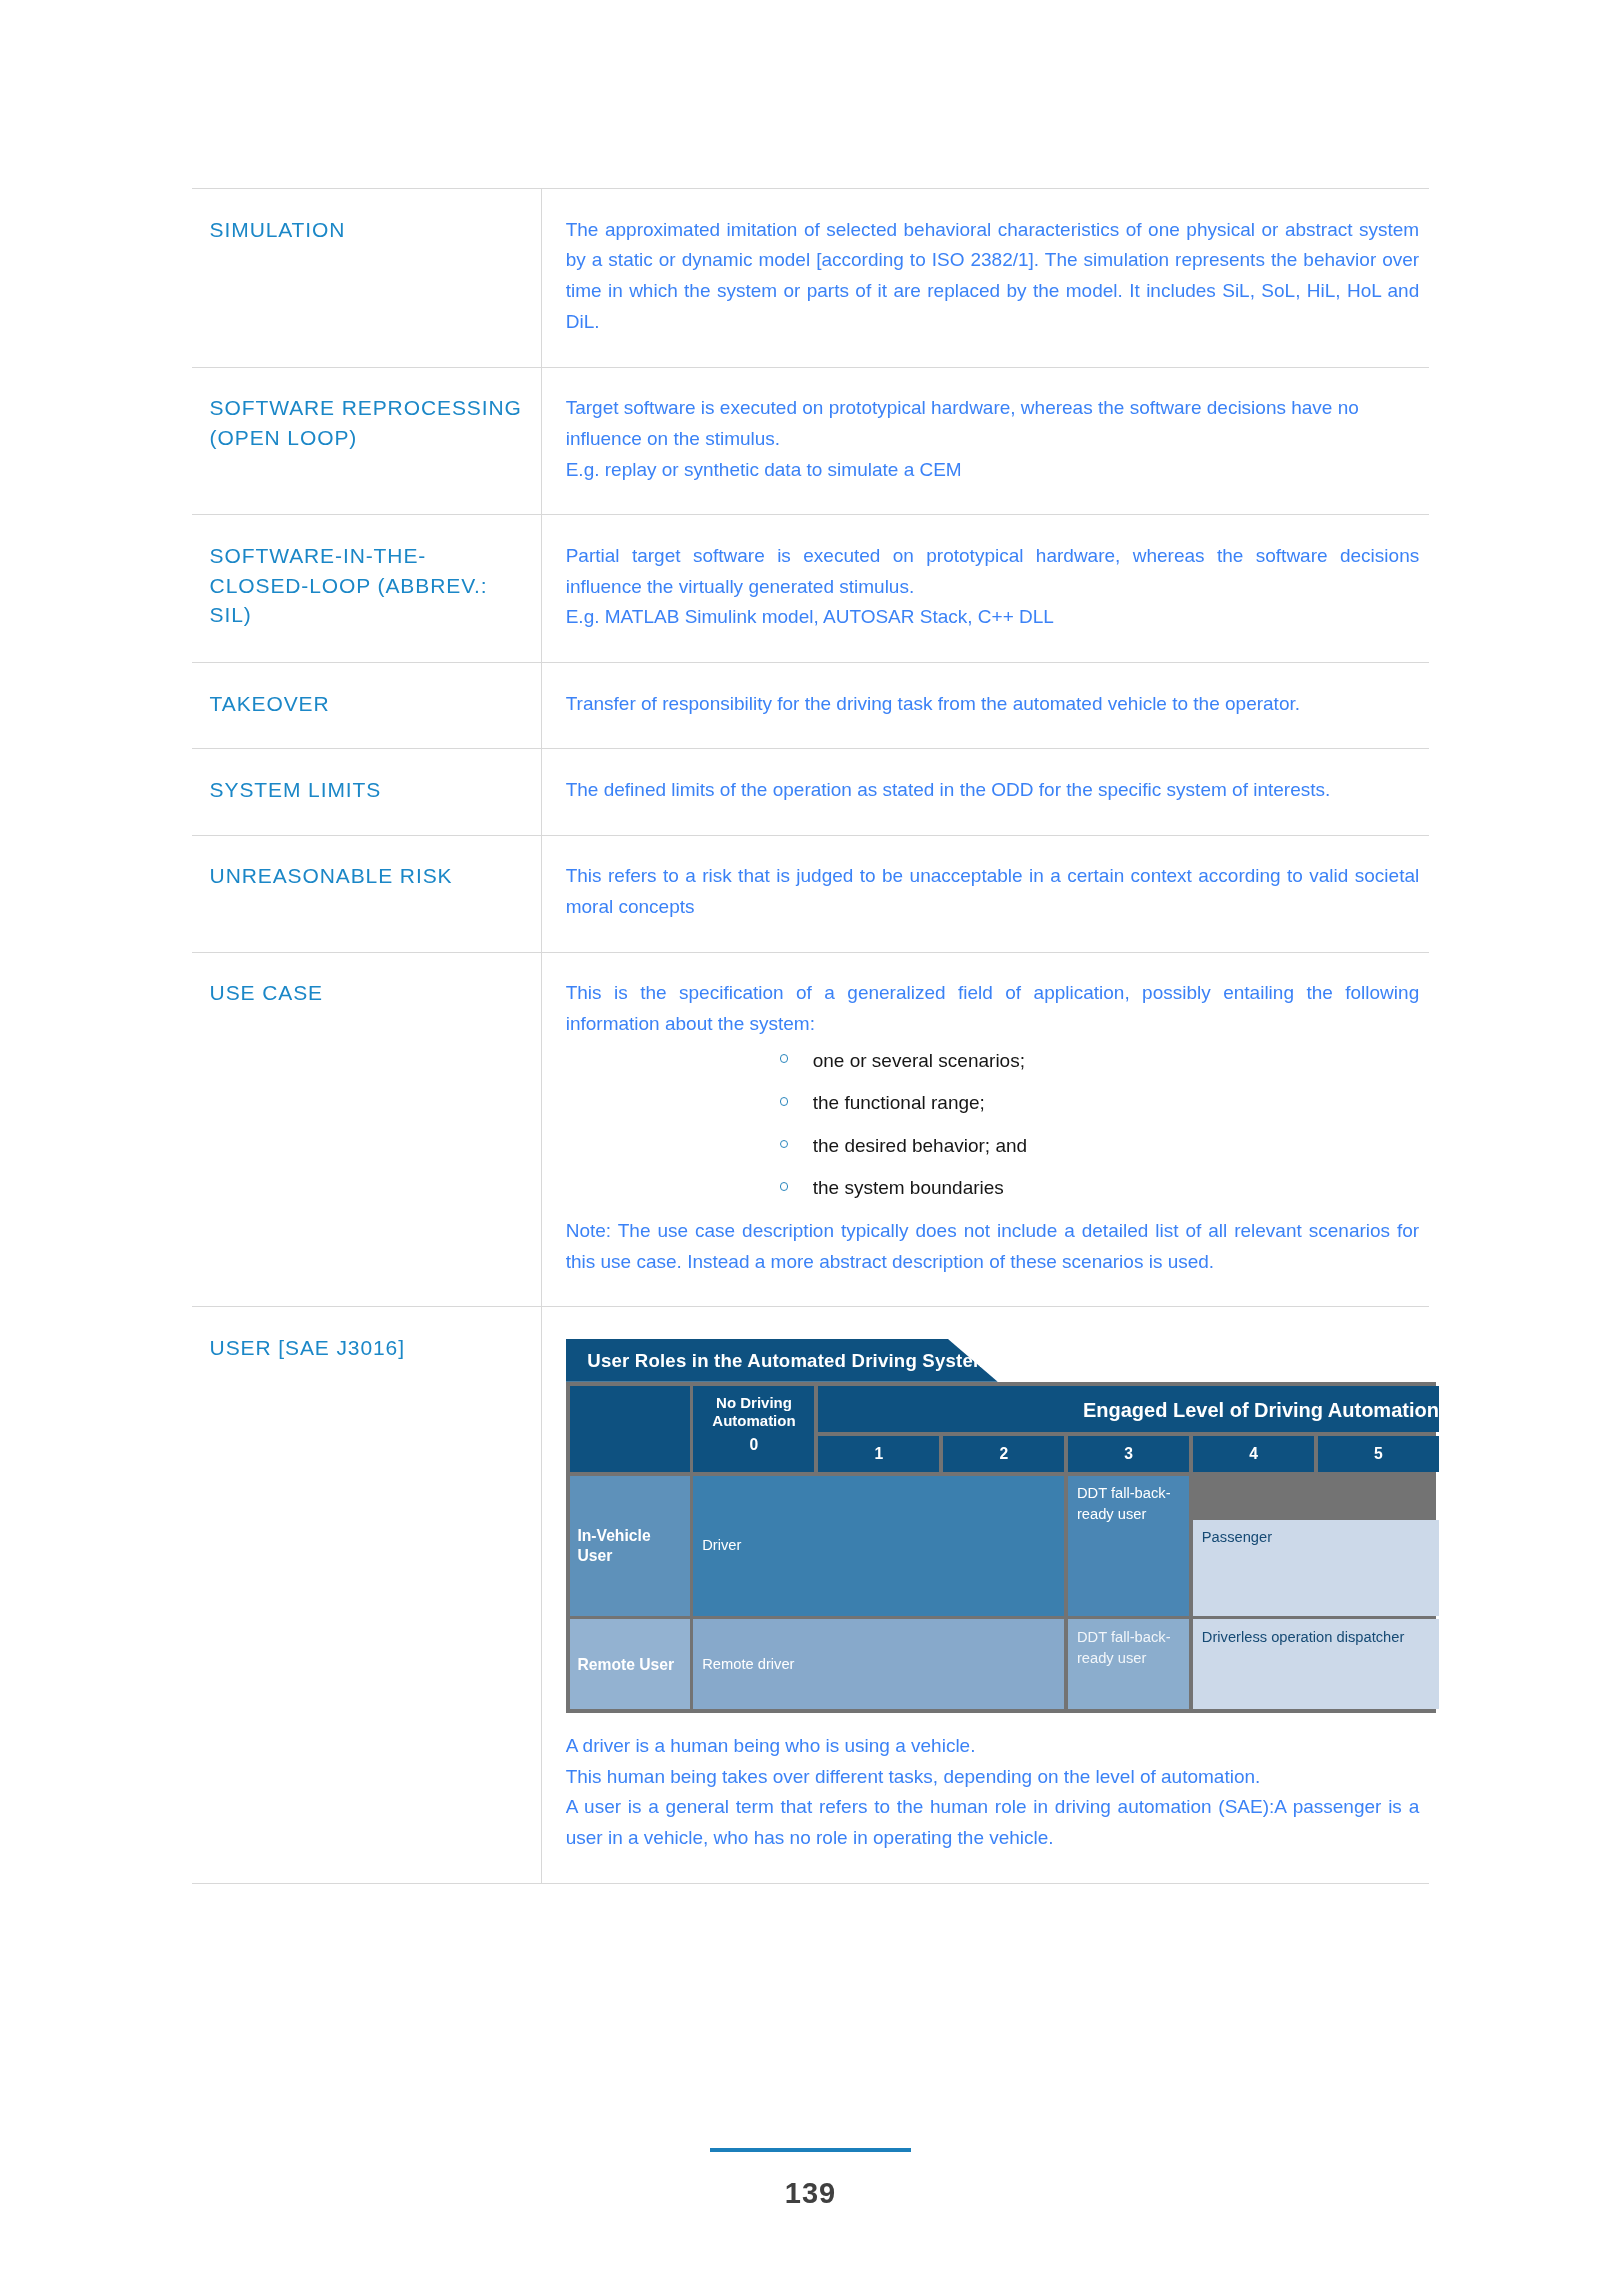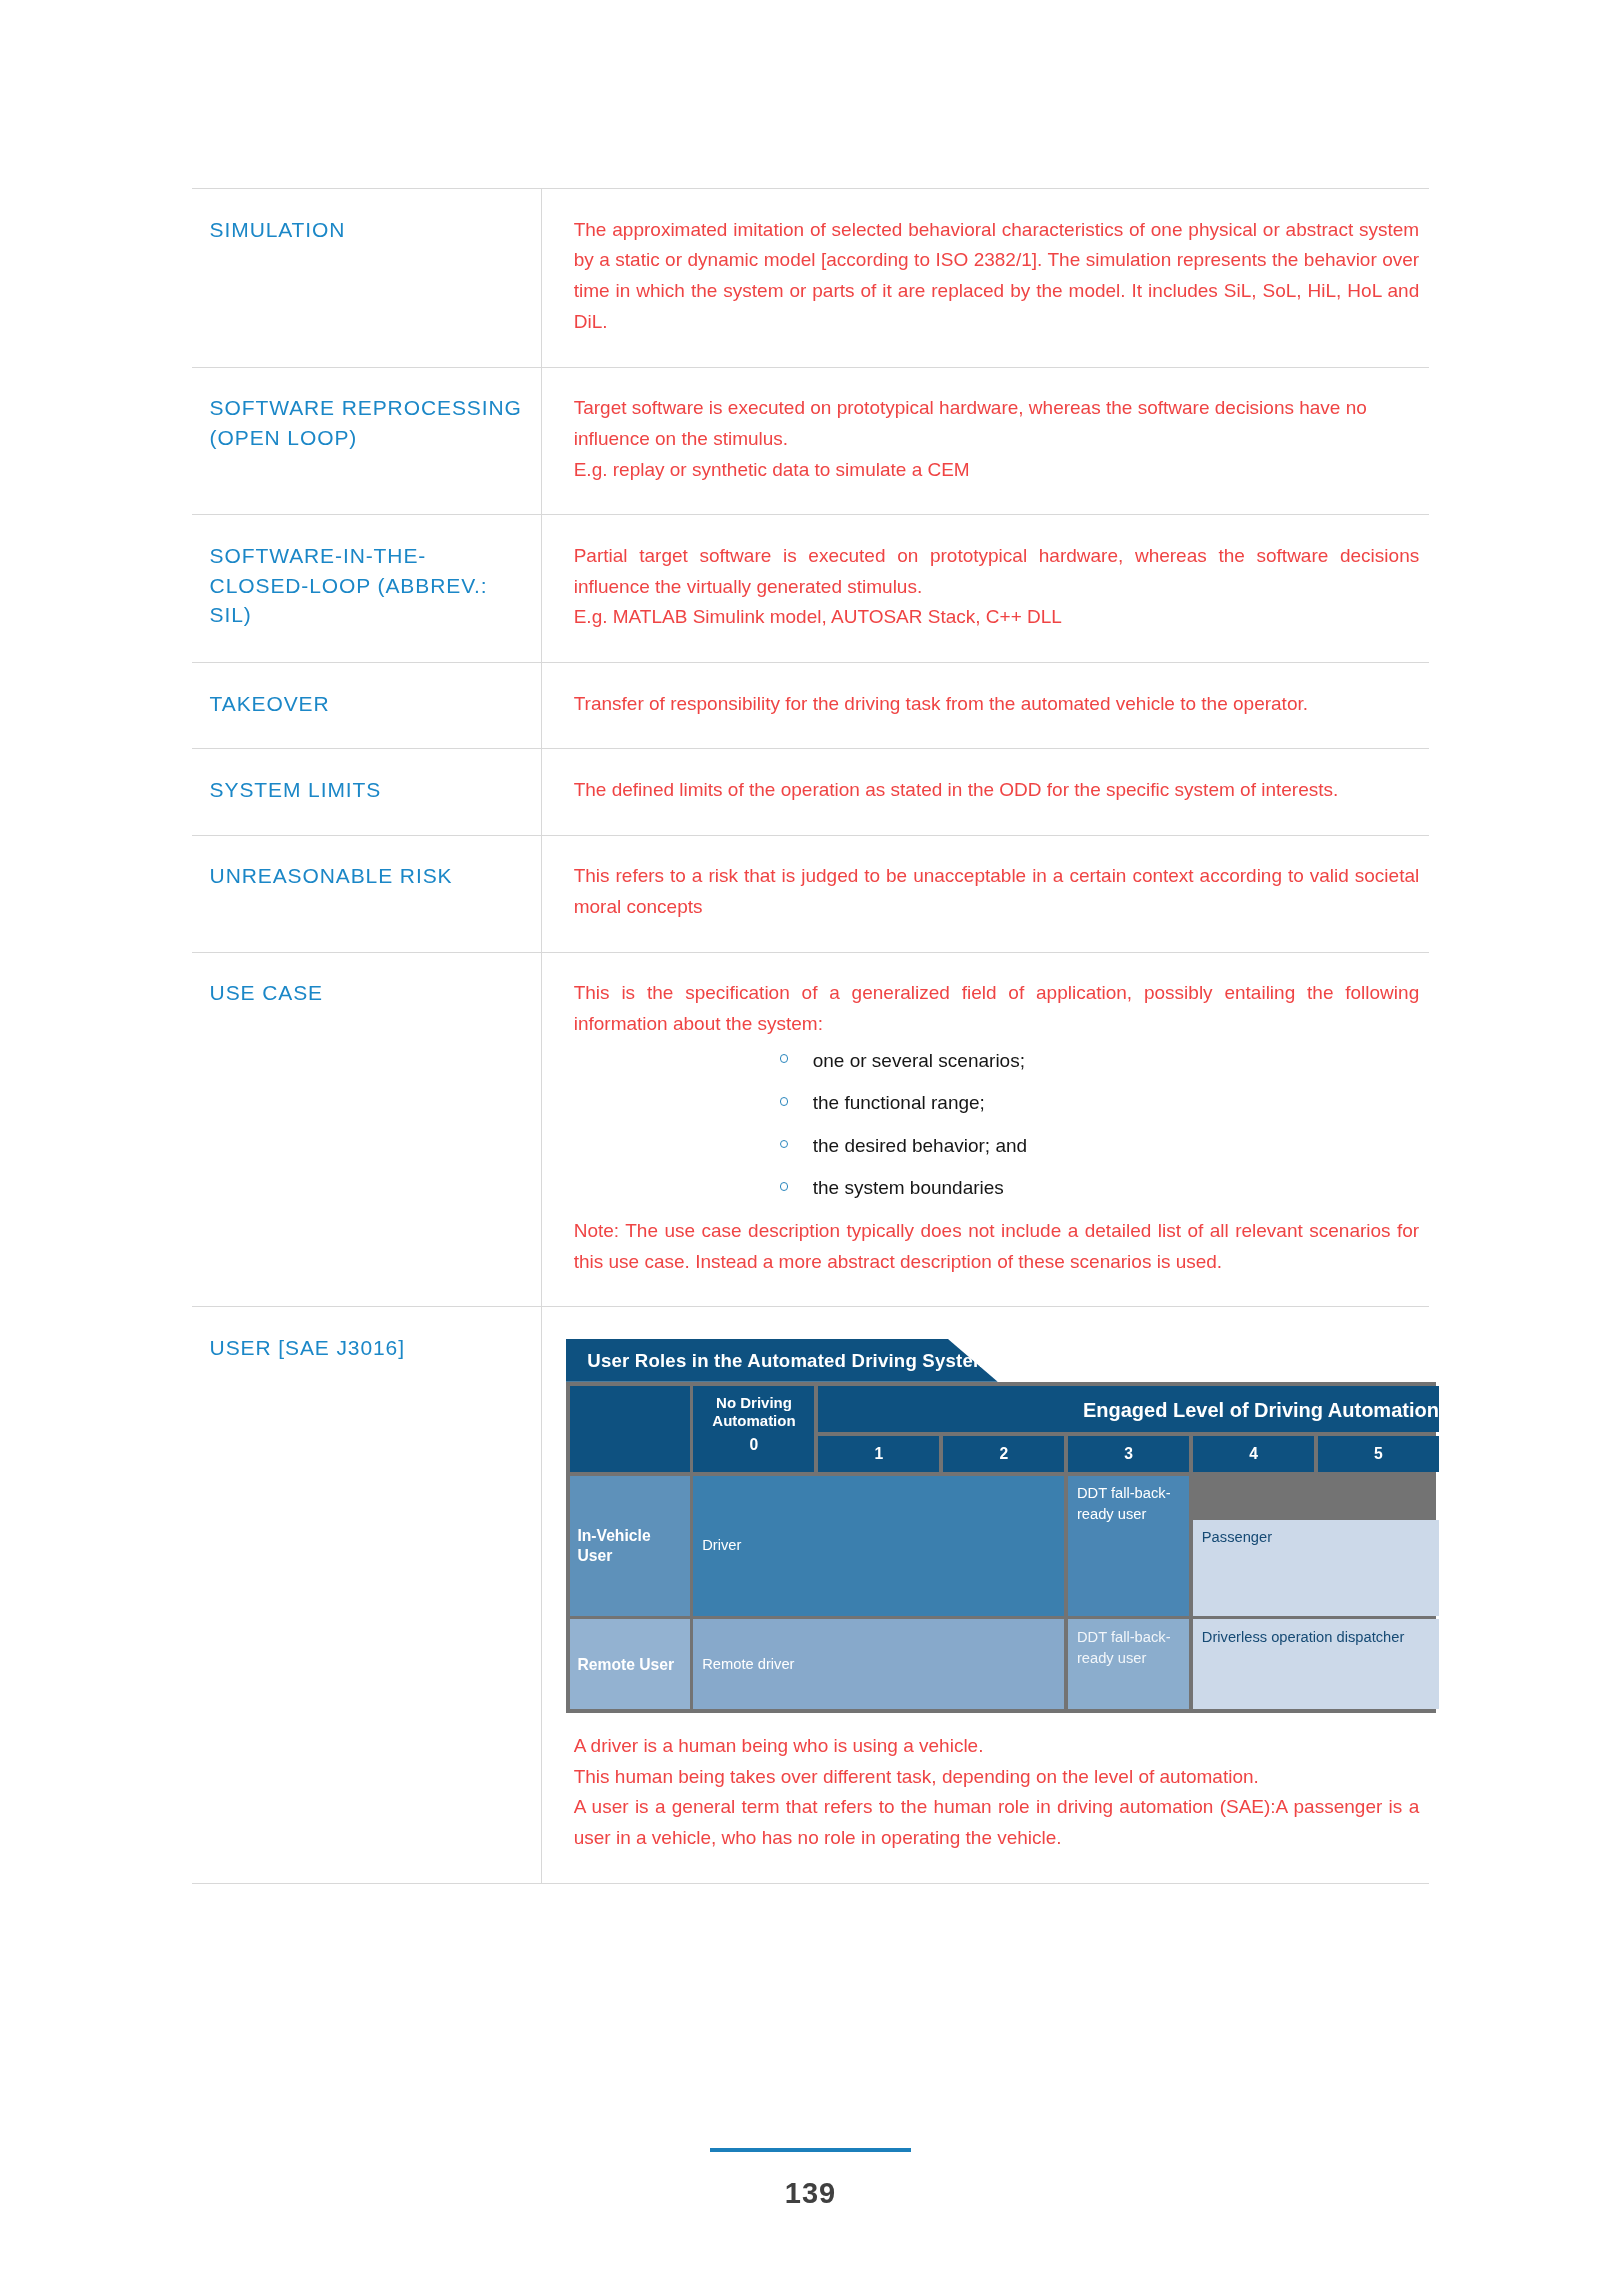--- a/index.html
+++ b/index.html
@@ -51,24 +51,24 @@
   .term-label {
     color: #1b87c7;
     font-size: 21px;
     font-weight: 400;
     letter-spacing: 0.9px;
     line-height: 1.42;
     text-transform: uppercase;
   }
 
   .def p {
-    margin: 0 0 0 8px;
+    margin: 0 0 0 0;
     font-size: 19px;
     line-height: 1.62;
-    color: #ef4444;
+    color: #3b82f6;
     text-align: justify;
     text-justify: inter-word;
   }
   .def p.nojust { text-align: left; }
 
   
   ul.bullets {
     list-style: none;
     margin: 5.9px 0 5.9px 0;
     padding: 0 0 0 214px;
@@ -346,21 +346,21 @@
                 <div class="fcell row-label r2-label">Remote User</div>
                 <div class="fcell cell-txt mid r2-driver">Remote driver</div>
                 <div class="fcell cell-txt r2-ddt">DDT fall-back-ready user</div>
                 <div class="fcell cell-txt r2-disp">Driverless operation dispatcher</div>
 
               </div>
             </div>
           </div>
 
           <p class="nojust">A driver is a human being who is using a vehicle.</p>
-          <p class="nojust">This human being takes over different task, depending on the level of automation.</p>
+          <p class="nojust">This human being takes over different tasks, depending on the level of automation.</p>
           <p>A user is a general term that refers to the human role in driving automation (SAE):A passenger is a user in a vehicle, who has no role in operating the vehicle.</p>
         </td>
       </tr>
 
     </tbody>
   </table>
 
   <div class="footer">
     <div class="rule"></div>
     <div class="pagenum">139</div>

